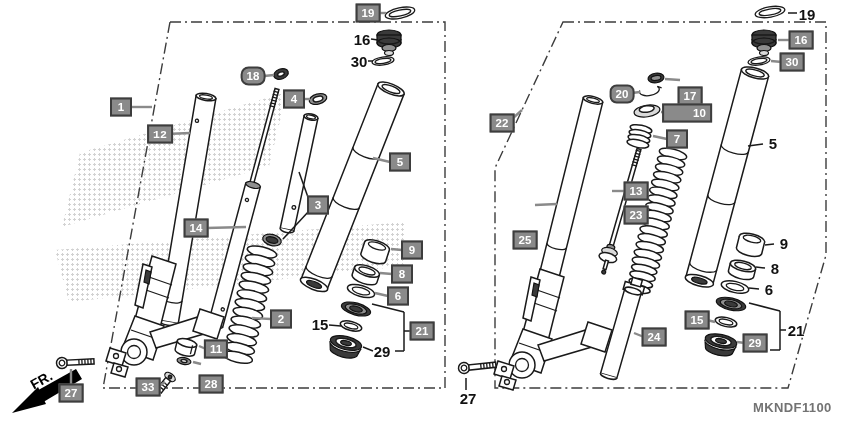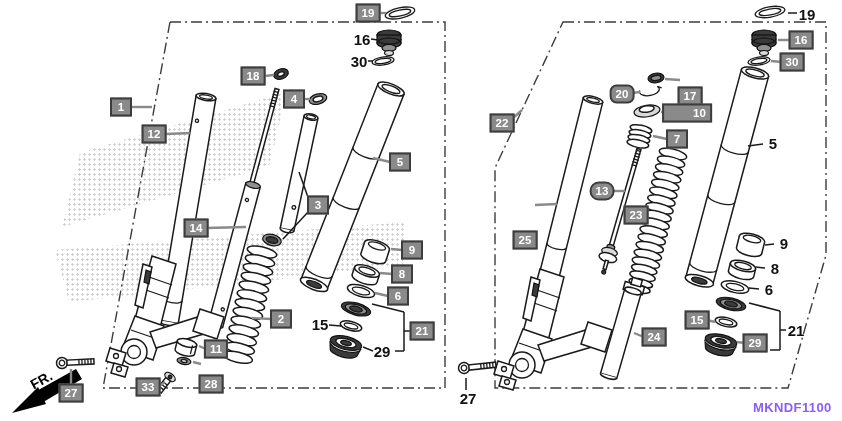--- a/index.html
+++ b/index.html
@@ -23,21 +23,21 @@
   
   .border{fill:none;stroke:#3c3c3c;stroke-width:1.4;stroke-dasharray:11 4 2 4;}
   .leader{fill:none;stroke:#1a1a1a;stroke-width:1.5;}
   .leader-gray{fill:none;stroke:#8a8a8a;stroke-width:2.4;}
   .pw{fill:#ffffff;stroke:#1a1a1a;stroke-width:1.5;}
   .pd{fill:#3a3a3a;stroke:#111;stroke-width:1.2;}
   .pg{fill:#8f8f8f;stroke:#111;stroke-width:1.2;}
   .pl{fill:#d9d9d9;stroke:#111;stroke-width:1.2;}
   .ln{fill:none;stroke:#1a1a1a;stroke-width:1.3;}
   #code-label{position:absolute;left:753px;top:400px;font-size:13px;font-weight:bold;
-              letter-spacing:.4px;color:#8b5cf6;}
+              letter-spacing:.4px;color:#737373;}
   #fr-label{position:absolute;left:30px;top:372px;font-size:14px;font-weight:bold;color:#000;
             transform:rotate(-29deg);}
 </style>
 </head>
 <body>
 
 <div id="stage">
 
   <div id="wm1" class="wmband"></div>
   <div id="wm2" class="wmband"></div>
@@ -374,24 +374,24 @@
         <polyline points="745,343 737,342" class="leader-gray"></polyline>
         <polyline points="644,337 634,333" class="leader-gray"></polyline>
         <polyline points="466,390 466,378" class="leader"></polyline>
       </g>
   </svg>
 
   <div id="callouts">
       <div class="callout boxed" style="left: 368px; top: 13px;">19</div>
       <div class="callout plain" style="left: 362px; top: 39px;">16</div>
       <div class="callout plain" style="left: 359px; top: 61px;">30</div>
-      <div class="callout boxed" style="left: 253px; top: 76px;">18</div>
+      <div class="callout boxed" style="left: 253px; top: 76px; border-radius: 8px;">18</div>
       <div class="callout boxed" style="left: 294px; top: 99px;">4</div>
       <div class="callout boxed" style="left: 121px; top: 107px;">1</div>
-      <div class="callout boxed" style="left: 154px; top: 134px;">12</div>
+      <div class="callout boxed" style="left: 160px; top: 134px; font-family: Liberation Mono, monospace;">12</div>
       <div class="callout boxed" style="left: 400px; top: 162px;">5</div>
       <div class="callout boxed" style="left: 318px; top: 205px;">3</div>
       <div class="callout boxed" style="left: 196px; top: 228px;">14</div>
       <div class="callout boxed" style="left: 412px; top: 250px;">9</div>
       <div class="callout boxed" style="left: 402px; top: 274px;">8</div>
       <div class="callout boxed" style="left: 398px; top: 296px;">6</div>
       <div class="callout boxed" style="left: 281px; top: 319px;">2</div>
       <div class="callout plain" style="left: 320px; top: 324px;">15</div>
       <div class="callout boxed" style="left: 422px; top: 331px;">21</div>
       <div class="callout plain" style="left: 382px; top: 351px;">29</div>
@@ -402,21 +402,21 @@
       <div class="callout plain" style="left: 807px; top: 14px;">19</div>
       <div class="callout boxed" style="left: 801px; top: 40px;">16</div>
       <div class="callout boxed" style="left: 792px; top: 62px;">30</div>
       <div class="callout boxed" style="left: 502px; top: 123px;">22</div>
       <div class="callout boxed" style="left: 690px; top: 96px; text-align: right;">17</div>
       <div class="callout boxed" style="left: 622px; top: 94px; border-radius: 7px;">20</div>
       <div class="callout boxed" style="left: 687px; top: 113px; padding-left: 29px;">10</div>
       <div class="callout boxed" style="left: 677px; top: 139px;">7</div>
       <div class="callout plain" style="left: 773px; top: 143px;">5</div>
       <div class="callout boxed" style="left: 525px; top: 205px; margin-top: 35px;">25</div>
-      <div class="callout boxed" style="left: 602px; top: 191px; border-radius: 9px;">13</div>
+      <div class="callout boxed" style="left: 636px; top: 191px;">13</div>
       <div class="callout boxed" style="left: 636px; top: 215px; text-align: right;">23</div>
       <div class="callout plain" style="left: 784px; top: 243px;">9</div>
       <div class="callout plain" style="left: 775px; top: 268px;">8</div>
       <div class="callout plain" style="left: 769px; top: 289px;">6</div>
       <div class="callout boxed" style="left: 697px; top: 320px;">15</div>
       <div class="callout plain" style="left: 796px; top: 330px;">21</div>
       <div class="callout boxed" style="left: 755px; top: 343px;">29</div>
       <div class="callout boxed" style="left: 654px; top: 337px;">24</div>
       <div class="callout plain" style="left: 468px; top: 398px;">27</div>
     </div>

